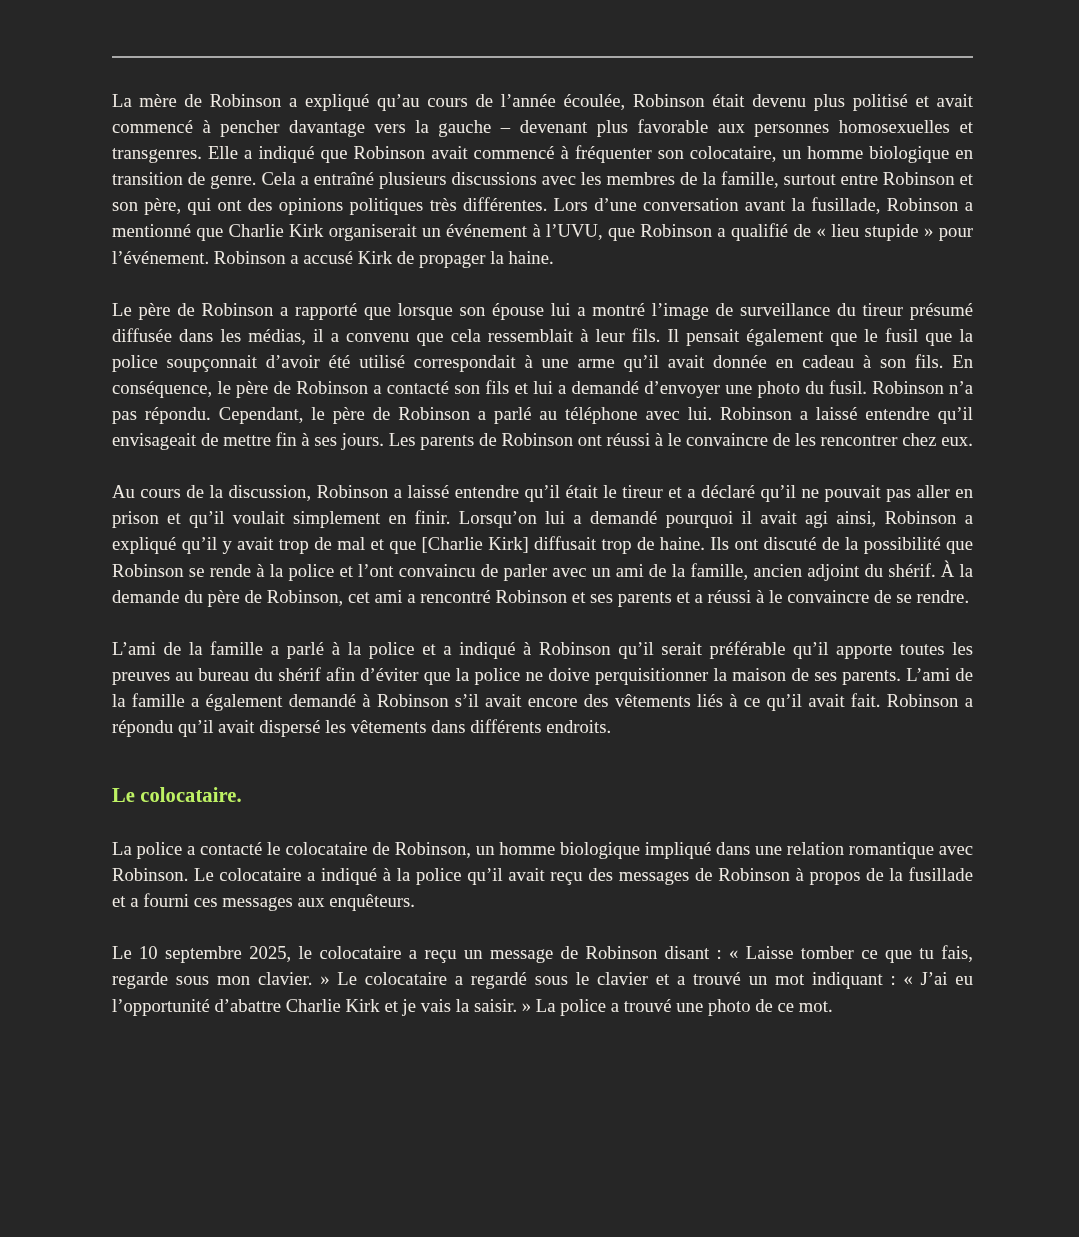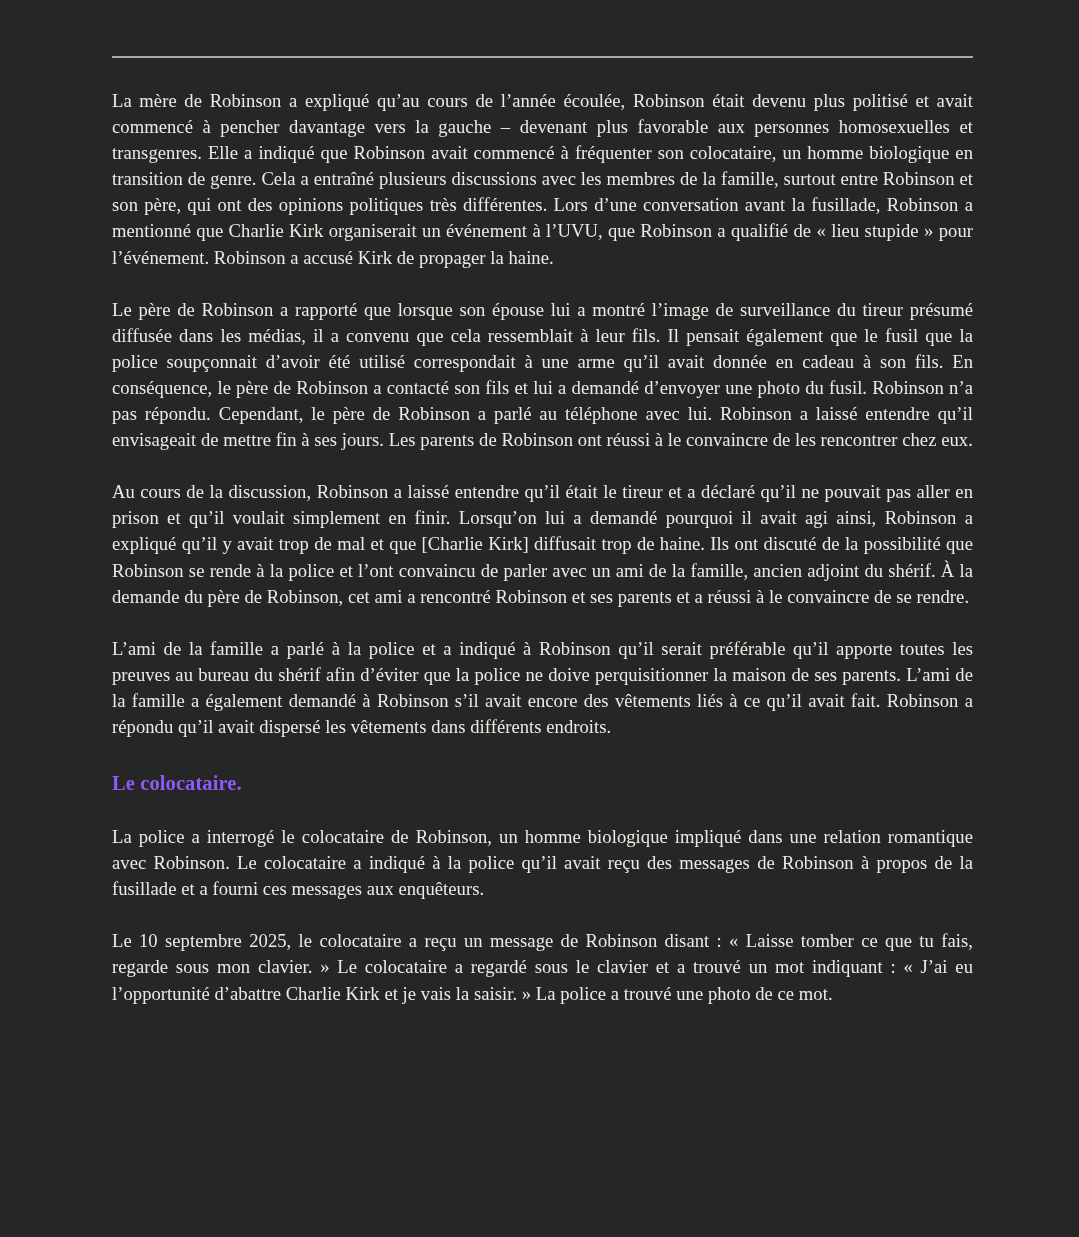--- a/index.html
+++ b/index.html
@@ -46,42 +46,42 @@
     -webkit-font-smoothing: antialiased;
     letter-spacing: 0.05px;
     hyphens: none;
   }
 
   .para:last-child {
     margin-bottom: 14px;
   }
 
   .section-heading {
-    color: #8b5cf6;
+    color: #bef264;
     font-size: 20.5px;
     line-height: 26px;
     font-weight: bold;
     text-align: left;
     margin: 0 0 28px 0;
     letter-spacing: 0.1px;
   }
 
   
   .para.before-heading {
-    margin-bottom: 30px;
+    margin-bottom: 42px;
   }
 </style>
 </head>
 <body>
 
 <div class="page">
   <div class="content" id="doc-body">
 
   <hr class="top-rule">
       <p class="para">La mère de Robinson a expliqué qu’au cours de l’année écoulée, Robinson était devenu plus politisé et avait commencé à pencher davantage vers la gauche – devenant plus favorable aux personnes homosexuelles et transgenres. Elle a indiqué que Robinson avait commencé à fréquenter son colocataire, un homme biologique en transition de genre. Cela a entraîné plusieurs discussions avec les membres de la famille, surtout entre Robinson et son père, qui ont des opinions politiques très différentes. Lors d’une conversation avant la fusillade, Robinson a mentionné que Charlie Kirk organiserait un événement à l’UVU, que Robinson a qualifié de « lieu stupide » pour l’événement. Robinson a accusé Kirk de propager la haine.</p>
       <p class="para">Le père de Robinson a rapporté que lorsque son épouse lui a montré l’image de surveillance du tireur présumé diffusée dans les médias, il a convenu que cela ressemblait à leur fils. Il pensait également que le fusil que la police soupçonnait d’avoir été utilisé correspondait à une arme qu’il avait donnée en cadeau à son fils. En conséquence, le père de Robinson a contacté son fils et lui a demandé d’envoyer une photo du fusil. Robinson n’a pas répondu. Cependant, le père de Robinson a parlé au téléphone avec lui. Robinson a laissé entendre qu’il envisageait de mettre fin à ses jours. Les parents de Robinson ont réussi à le convaincre de les rencontrer chez eux.</p>
       <p class="para">Au cours de la discussion, Robinson a laissé entendre qu’il était le tireur et a déclaré qu’il ne pouvait pas aller en prison et qu’il voulait simplement en finir. Lorsqu’on lui a demandé pourquoi il avait agi ainsi, Robinson a expliqué qu’il y avait trop de mal et que [Charlie Kirk] diffusait trop de haine. Ils ont discuté de la possibilité que Robinson se rende à la police et l’ont convaincu de parler avec un ami de la famille, ancien adjoint du shérif. À la demande du père de Robinson, cet ami a rencontré Robinson et ses parents et a réussi à le convaincre de se rendre.</p>
       <p class="para before-heading">L’ami de la famille a parlé à la police et a indiqué à Robinson qu’il serait préférable qu’il apporte toutes les preuves au bureau du shérif afin d’éviter que la police ne doive perquisitionner la maison de ses parents. L’ami de la famille a également demandé à Robinson s’il avait encore des vêtements liés à ce qu’il avait fait. Robinson a répondu qu’il avait dispersé les vêtements dans différents endroits.</p>
       <div class="section-heading">Le colocataire.</div>
-      <p class="para">La police a interrogé le colocataire de Robinson, un homme biologique impliqué dans une relation romantique avec Robinson. Le colocataire a indiqué à la police qu’il avait reçu des messages de Robinson à propos de la fusillade et a fourni ces messages aux enquêteurs.</p>
+      <p class="para">La police a contacté le colocataire de Robinson, un homme biologique impliqué dans une relation romantique avec Robinson. Le colocataire a indiqué à la police qu’il avait reçu des messages de Robinson à propos de la fusillade et a fourni ces messages aux enquêteurs.</p>
       <p class="para">Le 10 septembre 2025, le colocataire a reçu un message de Robinson disant : « Laisse tomber ce que tu fais, regarde sous mon clavier. » Le colocataire a regardé sous le clavier et a trouvé un mot indiquant : « J’ai eu l’opportunité d’abattre Charlie Kirk et je vais la saisir. » La police a trouvé une photo de ce mot.</p>
     </div>
 </div>
 
 </body></html>

